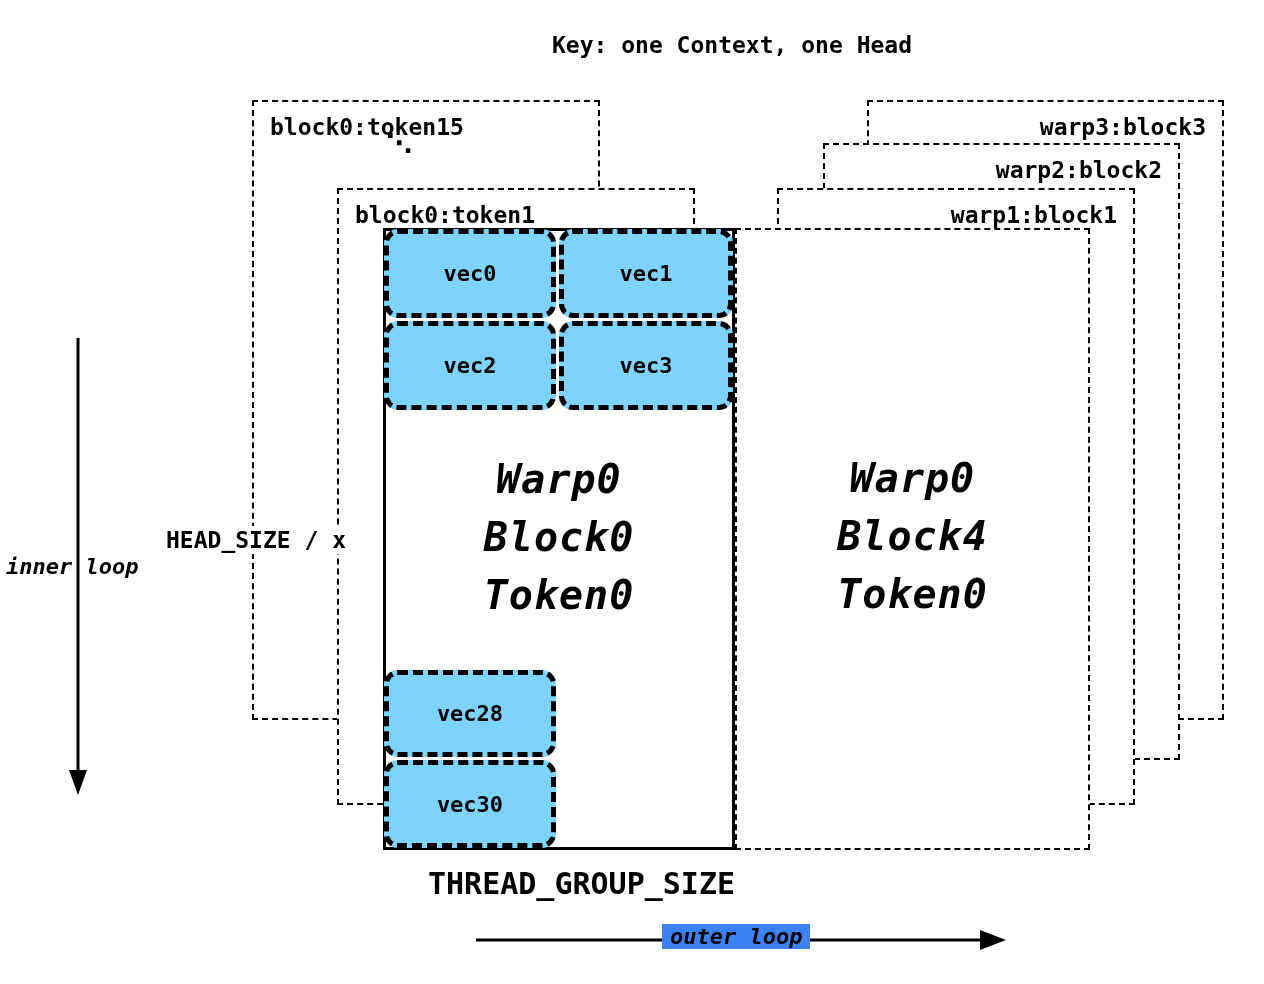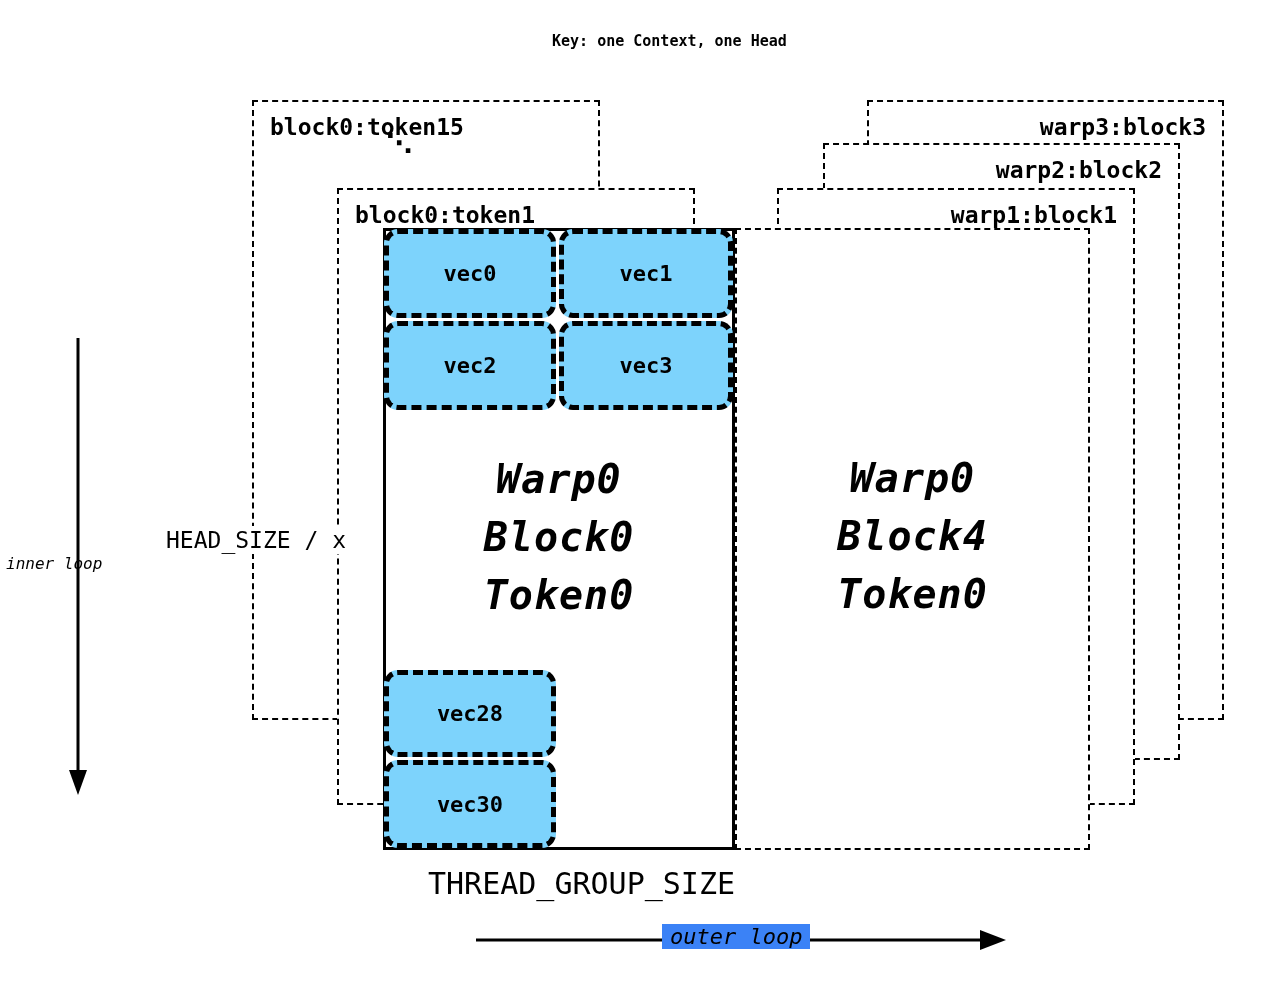--- a/index.html
+++ b/index.html
@@ -8,21 +8,21 @@
     width: 1264px;
     height: 984px;
     background: #ffffff;
     font-family: "DejaVu Sans Mono", "Liberation Mono", monospace;
     color: #000;
     overflow: hidden;
   }
   .title {
     position: absolute;
     left: 552px; top: 32px;
-    font-size: 15px;
+    font-size: 23px;
     font-weight: bold;
     white-space: nowrap;
   }
   .box {
     position: absolute;
     background: #fff;
     box-sizing: border-box;
   }
   .dashed { border: 2px dashed #000; }
   .solid  { border: 3px solid #000; }
@@ -67,32 +67,32 @@
     letter-spacing: 1px;
   }
   .center-text div { white-space: nowrap; }
   .arrows {
     position: absolute;
     left: 0; top: 0;
     pointer-events: none;
   }
   .ann {
     position: absolute;
-    font-weight: normal;
+    font-weight: bold;
     white-space: nowrap;
   }
   .ann-head-size {
     left: 164px; top: 526px;
     font-size: 23px;
     background: #fff;
     padding: 1px 2px;
   }
   .ann-inner-loop {
     left: 6px; top: 554px;
-    font-size: 16px;
+    font-size: 22px;
     font-style: italic;
   }
   .ann-tgs {
     left: 428px; top: 866px;
     font-size: 30px;
   }
   .ann-outer-loop {
     left: 662px; top: 924px;
     font-size: 22px;
     font-style: italic;

